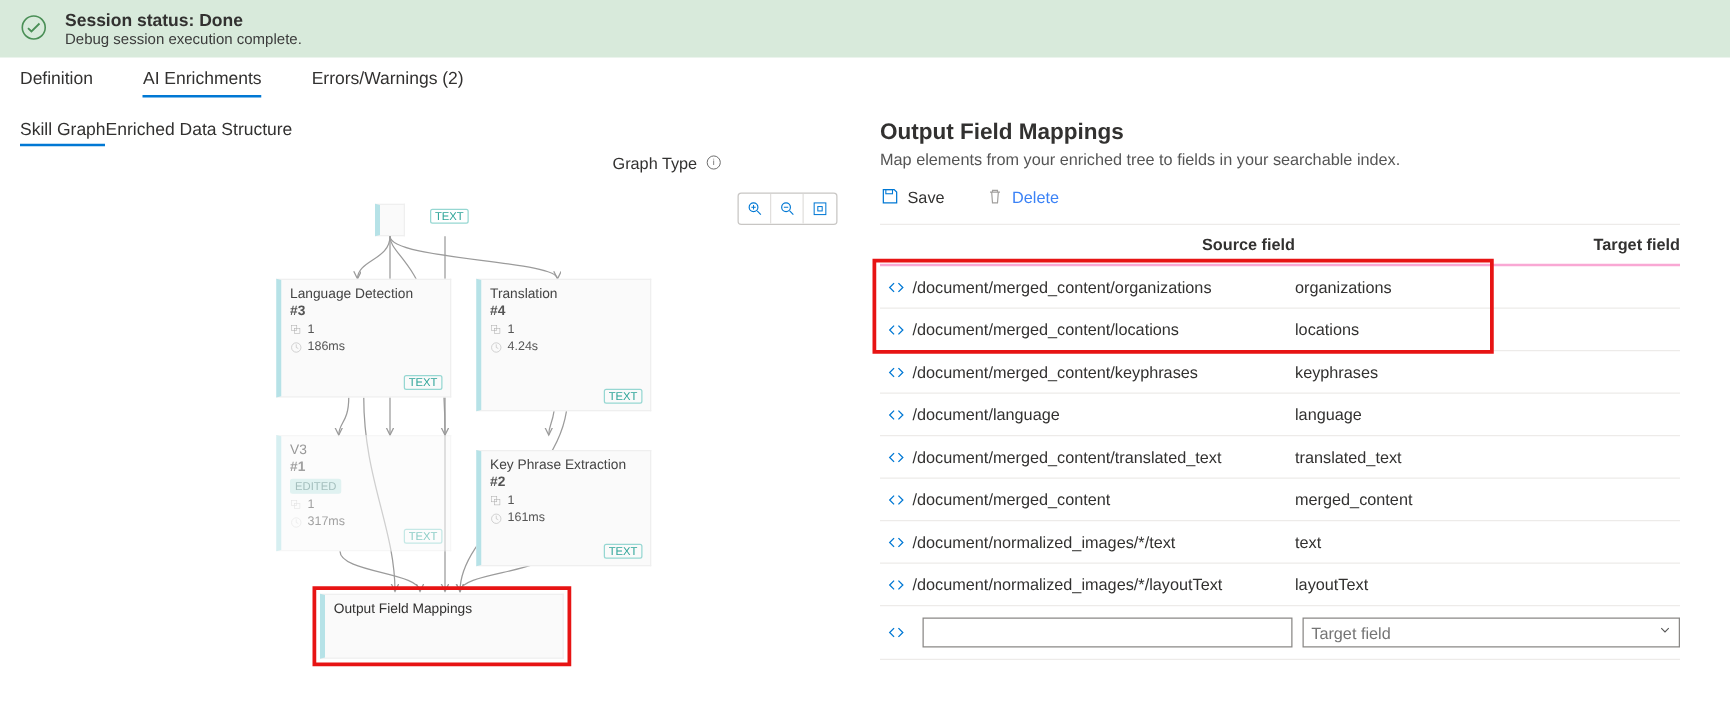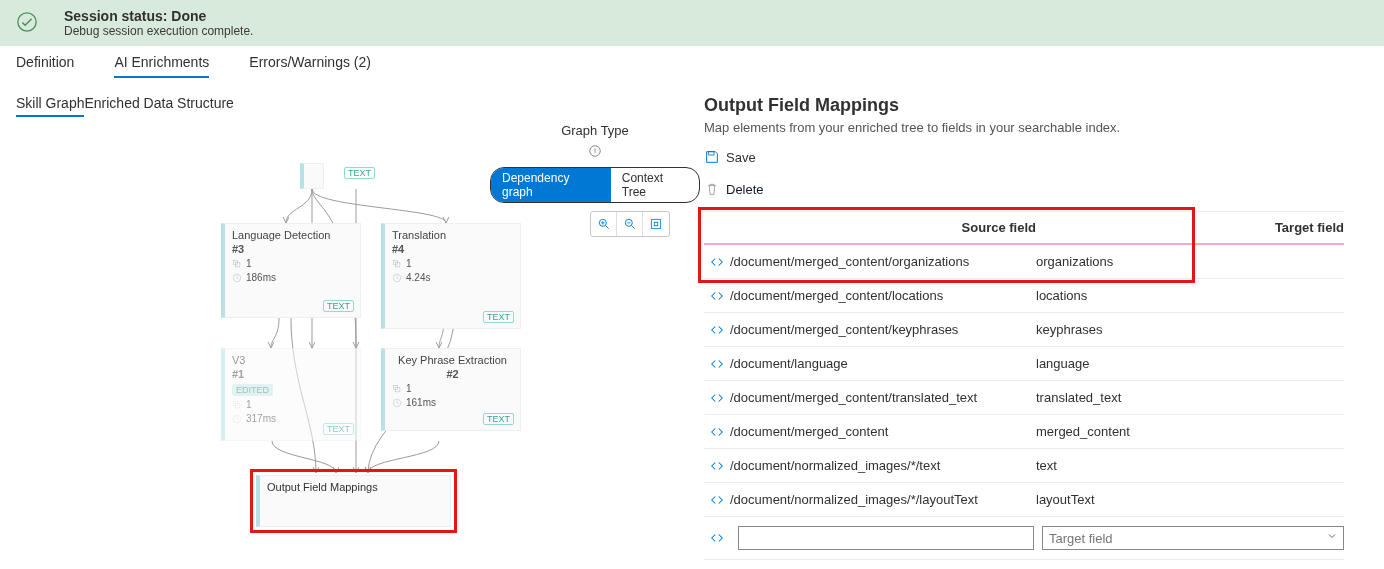--- a/index.html
+++ b/index.html
@@ -10,21 +10,21 @@
       color: #323130;
       background: #fff;
       width: 1384px;
     }
 
     .banner {
       display: flex;
       align-items: center;
       background: #d8eadb;
       padding: 8px 14px;
-      gap: 24px;
+      gap: 12px;
     }
     .banner-icon { width:26px; text-align:center; }
     .banner-title { font-weight:600; font-size:14px; }
     .banner-sub { font-size:12px; color:#3b3b3b; }
 
     .tabs1 {
       display:flex;
       gap:40px;
       padding:8px 16px 0 16px;
       border-bottom:1px solid transparent;
@@ -74,35 +74,35 @@
       border:1px solid #efefef;
       border-left:4px solid #b6e2e7;
       padding:5px 7px;
       font-size:11px;
     }
     .select-outline { position:absolute; border:3px solid #e71414; pointer-events:none; }
 
     
     .panel-title { font-size:18px; font-weight:600; }
     .panel-sub { font-size:13px; color:#555; margin-top:4px; }
-    .toolbar { display:flex; gap:16px; margin:14px 0;flex-direction:column; }
+    .toolbar { display:flex; gap:32px; margin:14px 0; }
     .tb-btn { display:flex; align-items:center; gap:6px; font-size:13px; color:#323130; cursor:pointer; }
-    .tb-btn.disabled { color:#0f172a; cursor:default; }
+    .tb-btn.disabled { color:#3b82f6; cursor:default; }
     .table { width:640px; border-top:1px solid #edebe9; }
     .th-row { display:flex; padding:8px 0; border-bottom:2px solid #f9a8d4; font-weight:600;text-align:right; }
     .th-a { width:332px; }
     .th-b { flex:1; }
     .row { display:flex; align-items:center; padding:9px 0; border-bottom:1px solid #edebe9; }
     .row .ic { width:26px; color:#0078d4; display:flex; justify-content:center; }
     .row .sf { width:306px; }
     .row .tf { flex:1; }
     .hi-box { position:absolute; border:3px solid #e71414; pointer-events:none; }
 
     
-    .gt-row { display:flex; align-items:center; gap:6px; font-size:13px; margin-bottom:6px;flex-direction:column; }
+    .gt-row { display:flex; align-items:flex-start; gap:6px; font-size:13px; margin-bottom:6px; }
     .seg {
       display:inline-flex;
       border:1px solid #333;
       border-radius:14px;
       overflow:hidden;
       font-size:12px;
     }
     .seg span { padding:3px 11px; cursor:pointer; }
     .seg span.active { background:#0078d4; color:#fff; }
     .mini-tools { display:inline-flex; border:1px solid #c8c6c4; border-radius:3px; overflow:hidden; }
@@ -147,24 +147,20 @@
 
     <div style="position:absolute; left:490px; top:44px;">
       <div class="gt-row">
         <span>Graph Type</span>
         <span>
           <svg width="14" height="14" viewBox="0 0 24 24">
               <circle cx="12" cy="12" r="9" fill="none" stroke="#666" stroke-width="1.3"></circle>
               <text x="12" y="16" text-anchor="middle" font-size="12" fill="#666">i</text>
             </svg>
         </span>
-      </div>
-      <div class="seg">
-        <span class="active">Dependency graph</span>
-        <span>Context Tree</span>
       </div>
       <div style="height:8px"></div>
       <div style="display:flex; justify-content:flex-end; width:180px;">
         <div class="mini-tools">
           <span>
             <svg width="14" height="14" viewBox="0 0 24 24">
                 <circle cx="10" cy="10" r="6" fill="none" stroke="#0078d4" stroke-width="1.6"></circle>
                 <path d="M15 15l5 5" stroke="#0078d4" stroke-width="1.6"></path>
                 <path d="M10 7v6M7 10h6" stroke="#0078d4" stroke-width="1.4"></path>
               </svg>
@@ -265,21 +261,21 @@
         <div class="stat">
             <svg width="10" height="10" viewBox="0 0 24 24">
               <circle cx="12" cy="12" r="9" fill="none" stroke="#aaa"></circle>
               <path d="M12 6v6l4 2" stroke="#aaa" fill="none"></path>
             </svg>
             <span>317ms</span>
           </div>
         <span class="badge br">TEXT</span>
       </div>
 
-      <div class="card" style="left:365px; top:225px; height:83px;text-align:center;">
+      <div class="card" style="left:365px; top:237px; height:93px;">
         <div class="title">Key Phrase Extraction</div>
         <div class="num">#2</div>
         <div class="stat">
             <svg width="10" height="10" viewBox="0 0 24 24">
               <rect x="3" y="3" width="10" height="10" fill="none" stroke="#777"></rect>
               <rect x="9" y="9" width="10" height="10" fill="none" stroke="#777"></rect>
             </svg>
             <span>1</span>
           </div>
         <div class="stat">

